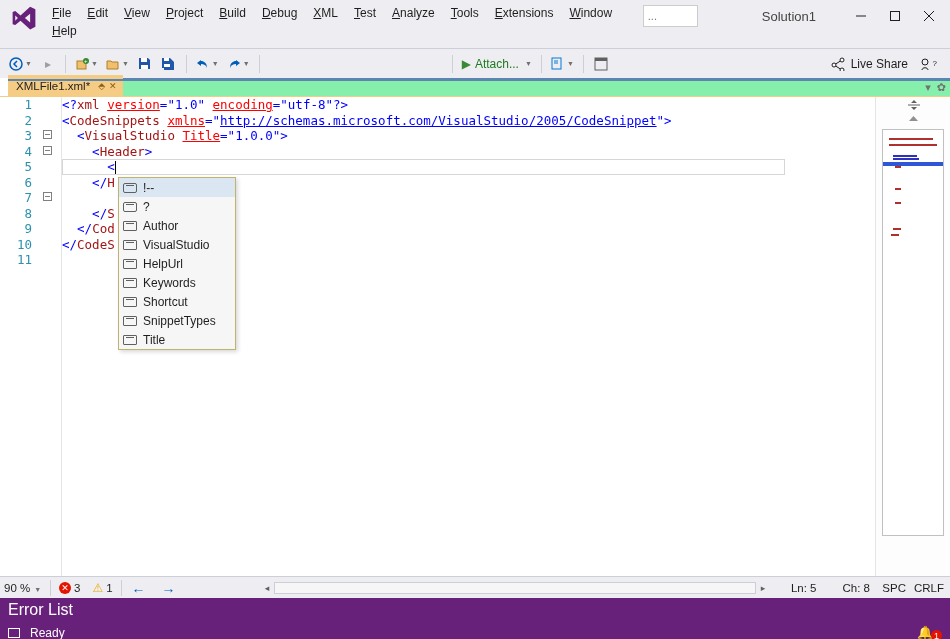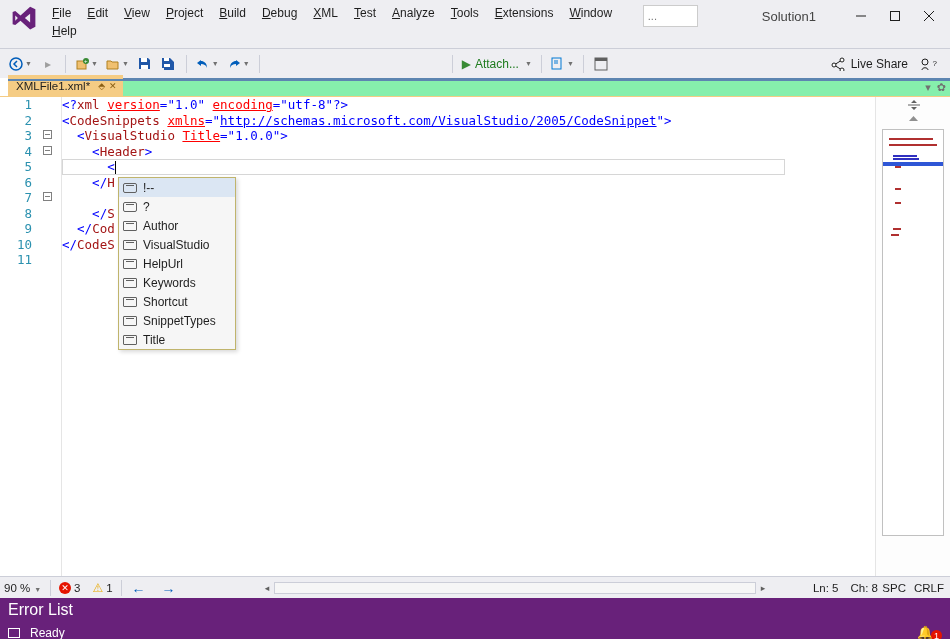--- a/index.html
+++ b/index.html
@@ -54,21 +54,21 @@
   .ov-mark { position:absolute; height:2px; }
   .ov-splitter { width:12px; height:12px; position:absolute; top:2px; right:30px; }
   .editor-bottom { height:22px; border-top:1px solid #ccced8; background:#eeeef2; display:flex; align-items:center; font-size:11.5px; color:#1e1e1e; position:relative; }
   .zoom { width:48px; padding-left:4px; }
   .zoom-arrow{font-size:7px;color:#717171;margin-left:4px;}
   .eb-sep { width:1px; height:16px; background:#ccced8; margin:0 2px; }
   .err-count { display:flex; align-items:center; gap:3px; margin:0 6px; }
   .err-circ { width:12px;height:12px;border-radius:50%;background:#e51400;color:#fff;font-size:9px;display:flex;align-items:center;justify-content:center;}
   .warn-tri { color:#e8a800; font-size:12px; }
   .nav-arrow { color:#005dba; font-size:14px; padding:0 8px; }
-  .pos-info { position:absolute; right:72px; display:flex; gap:12px; }
+  .pos-info { position:absolute; right:80px; display:flex; gap:26px; }
   .enc-info { position:absolute; right:6px; display:flex; gap:8px; }
   .eb-scroll { position:absolute; left:260px; right:180px; height:14px; display:flex; align-items:center;}
   .eb-scroll .sc-btn{width:14px;text-align:center;color:#606060;font-size:9px;}
   .eb-scroll .sc-track{flex:1;height:12px;border:1px solid #ccced8;background:#f6f6f6;}
   .error-list-tab { height:23px; background:#68217a; color:#fff; display:flex; align-items:center; padding:0 8px; font-size:16px;}
   .status-bar { height:23px; background:#68217a; color:#fff; display:flex; align-items:center; padding:0 8px; font-size:12px; gap:10px; position:relative;}
   .status-box{ width:12px; height:10px; border:1.5px solid #fff; }
   .notif { position:absolute; right:8px; display:flex; align-items:center; }
   .notif-bell{ color:#fff; font-size:13px;}
   .notif-badge{ background:#e51400; color:#fff; font-size:9px; border-radius:50%; width:11px;height:11px; display:flex;align-items:center;justify-content:center; margin-left:-3px; margin-top:6px;}

